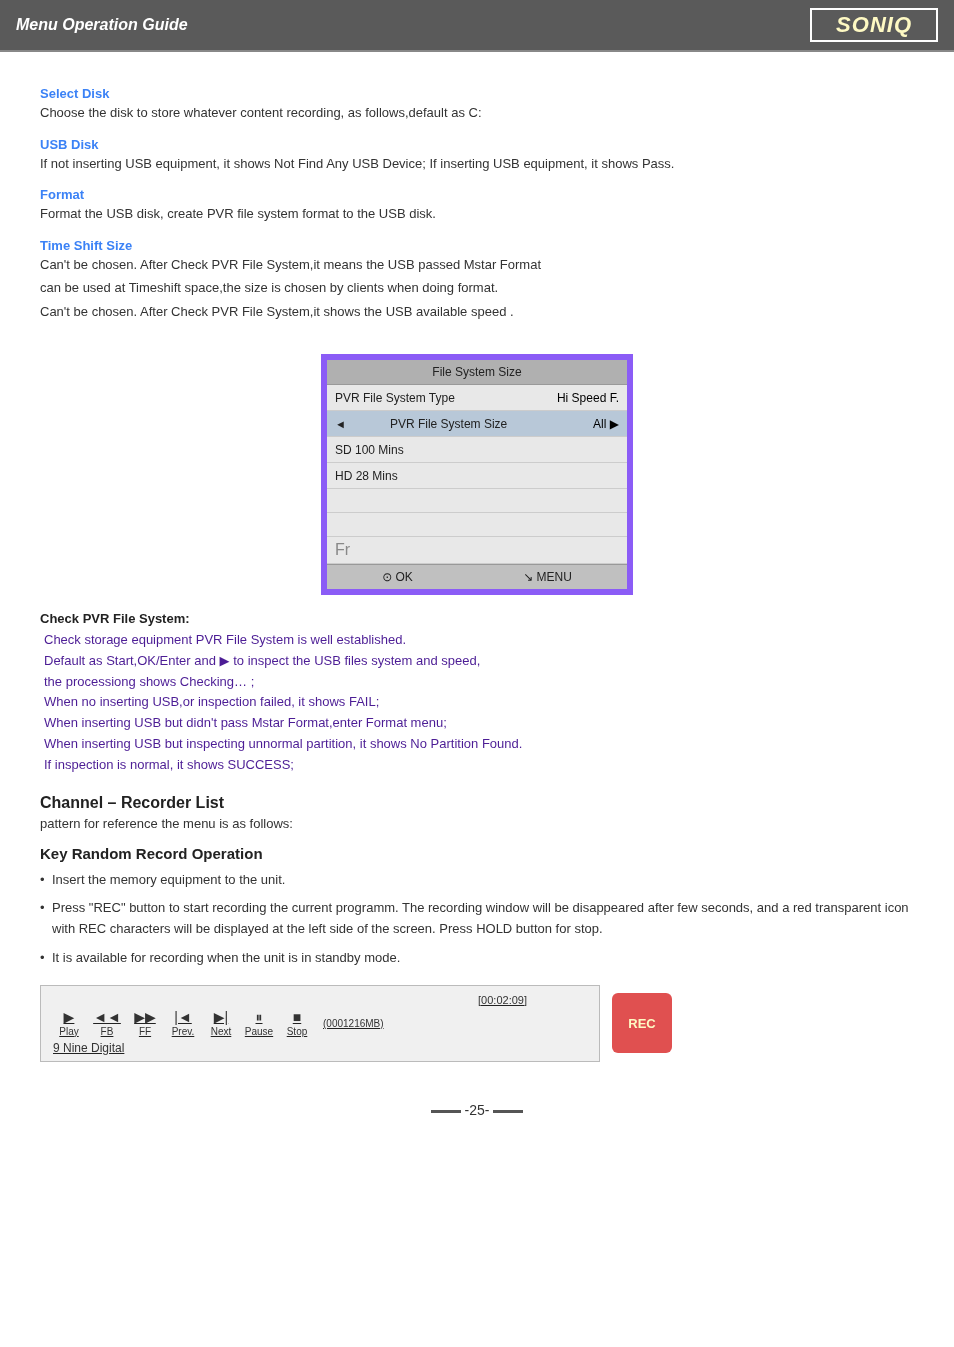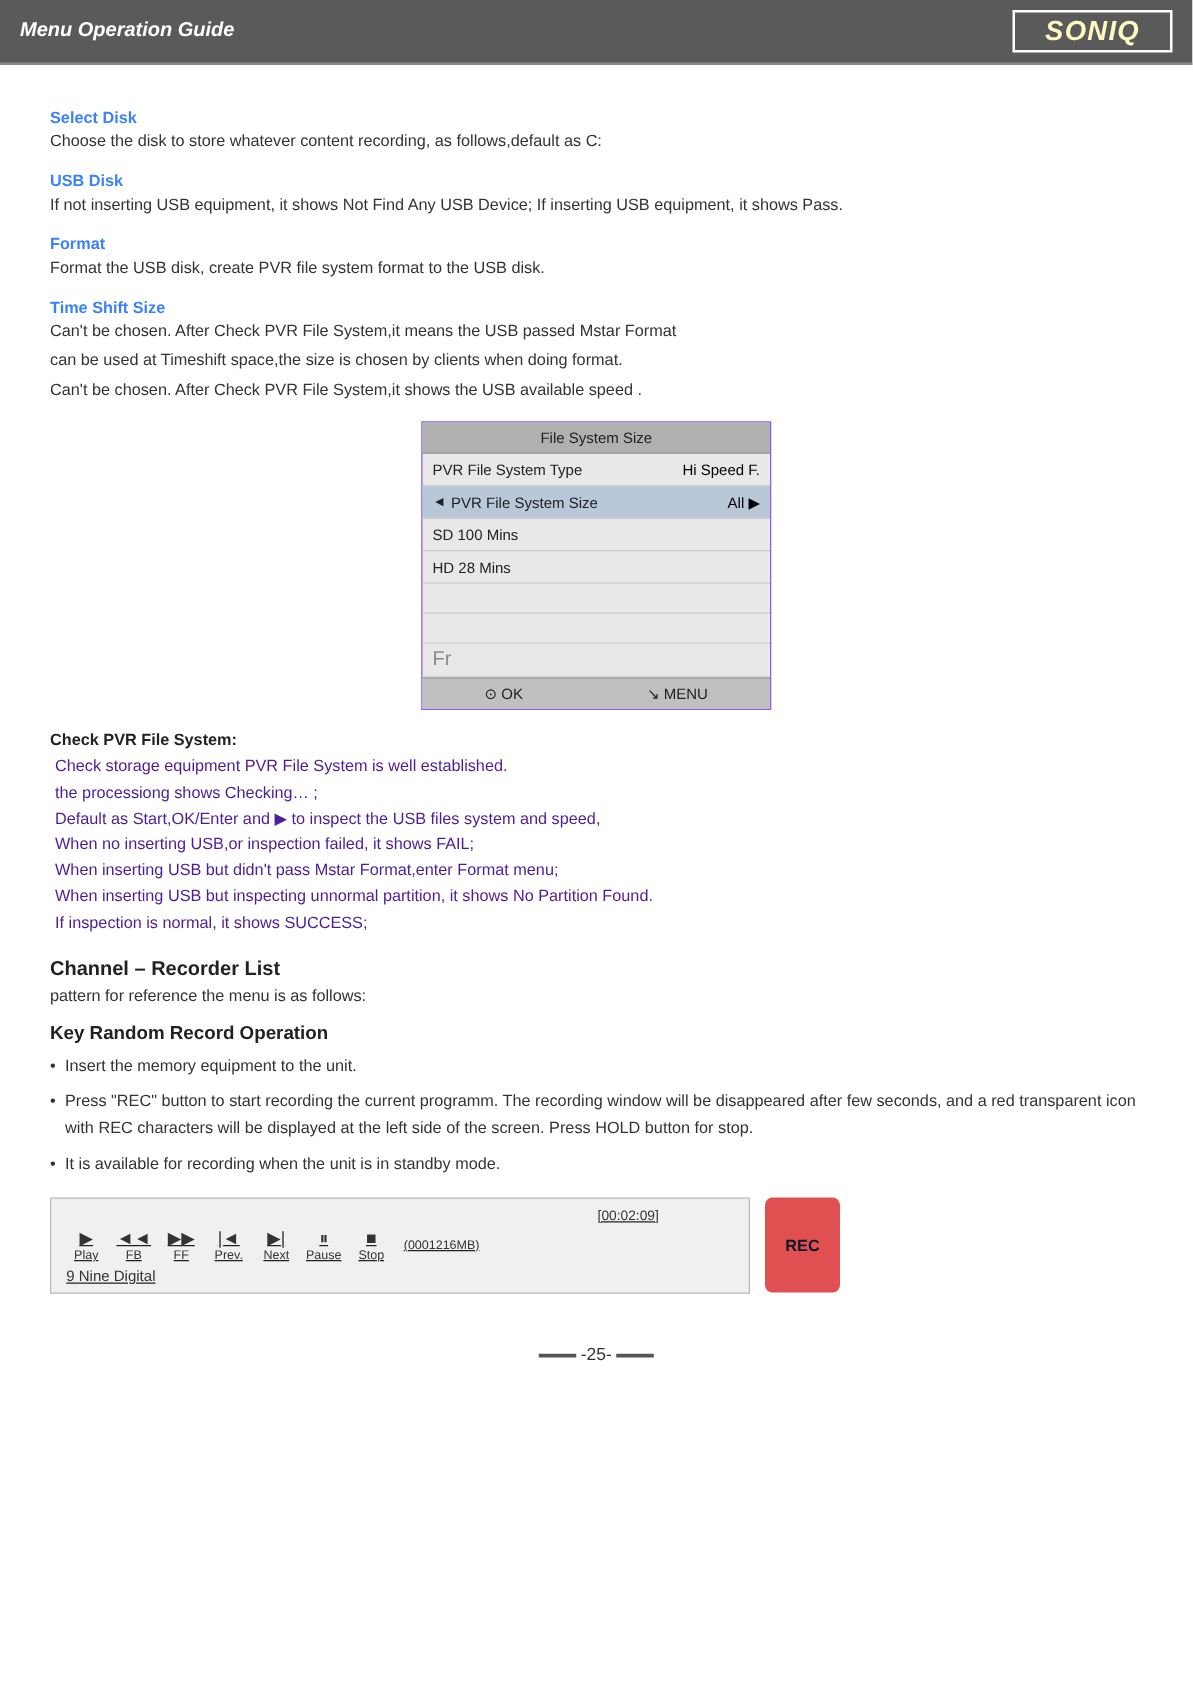--- a/index.html
+++ b/index.html
@@ -48,39 +48,41 @@
       line-height: 1.5;
     }
 
     
     .dialog-container {
       display: flex;
       justify-content: center;
       margin: 16px 0 16px 0;
     }
     .dialog-box {
-      border: 1px solid #8b5cf6;
+      border: 6px solid #8b5cf6;
       background: #e8e8e8;
-      width: 280px;
-      font-size: 12px;
+      width: 312px;
+      font-size: 12px;
+      margin-top: 17px;
     }
     .dialog-title {
       background: #b0b0b0;
       text-align: center;
       padding: 5px 0;
       font-size: 12px;
       color: #222;
       border-bottom: 1px solid #999;
     }
     .dialog-row {
       display: flex;
       align-items: center;
       padding: 4px 8px;
       border-bottom: 1px solid #ccc;
       min-height: 26px;
+      gap: 40px;
     }
     .dialog-row.highlighted {
       background: #b8c8d8;
     }
     .dialog-row-label {
       flex: 1;
       color: #222;
       font-size: 12px;
     }
     .dialog-row-value {
@@ -216,26 +218,26 @@
     }
     .channel-name {
       font-size: 12px;
       color: #333;
       margin-top: 4px;
     }
 
     
     .rec-badge {
       background: #e05050;
-      color: #0f172a;
+      color: #fef9c3;
       font-weight: bold;
       font-size: 13px;
       border-radius: 6px;
       padding: 6px 10px;
-      height: 76px;
+      height: 60px;
       width: 60px;
       display: flex;
       align-items: center;
       justify-content: center;
     }
 
     
     .page-number {
       text-align: center;
       font-size: 14px;
@@ -336,22 +338,22 @@
         <span class="dialog-footer-btn">⊙ OK</span>
         <span class="dialog-footer-btn">↘ MENU</span>
       </div>
     </div>
   </div>
 
   <div class="pvr-section">
     <div class="pvr-title">Check PVR File System:</div>
     <div class="pvr-text" id="pvr-lines">
         <div>Check storage equipment PVR File System is well established.</div>
+        <div>Default as Start,OK/Enter and ▶ to inspect the USB files system and speed,</div>
         <div>the processiong shows Checking… ;</div>
-        <div>Default as Start,OK/Enter and ▶ to inspect the USB files system and speed,</div>
         <div>When no inserting USB,or inspection failed, it shows FAIL;</div>
         <div>When inserting USB but didn't pass Mstar Format,enter Format menu;</div>
         <div>When inserting USB but inspecting unnormal partition, it shows No Partition  Found.</div>
         <div>If inspection is normal, it shows SUCCESS;</div>
       </div>
   </div>
 
   <div>
     <div class="section-heading">Channel – Recorder List</div>
     <div class="section-subtext">pattern for reference the menu is as follows:</div>

